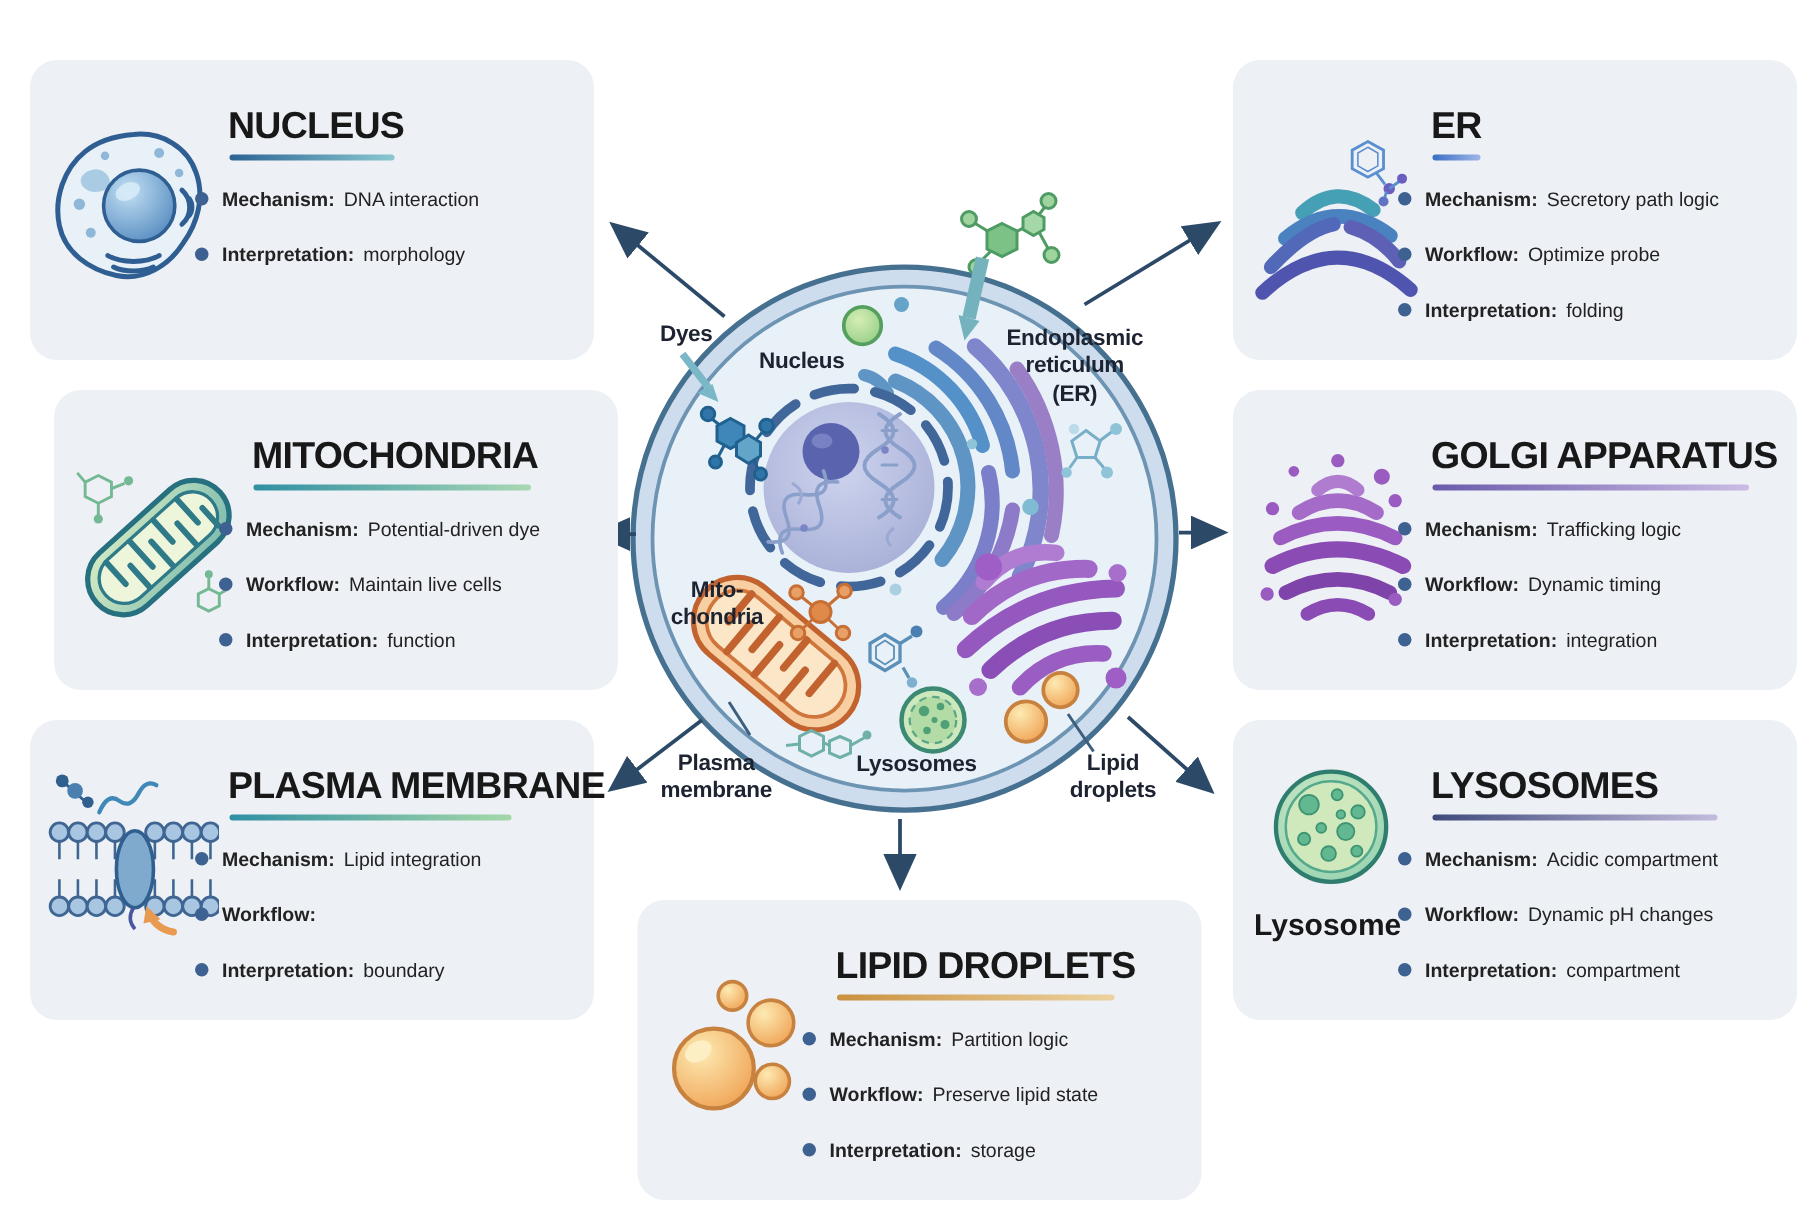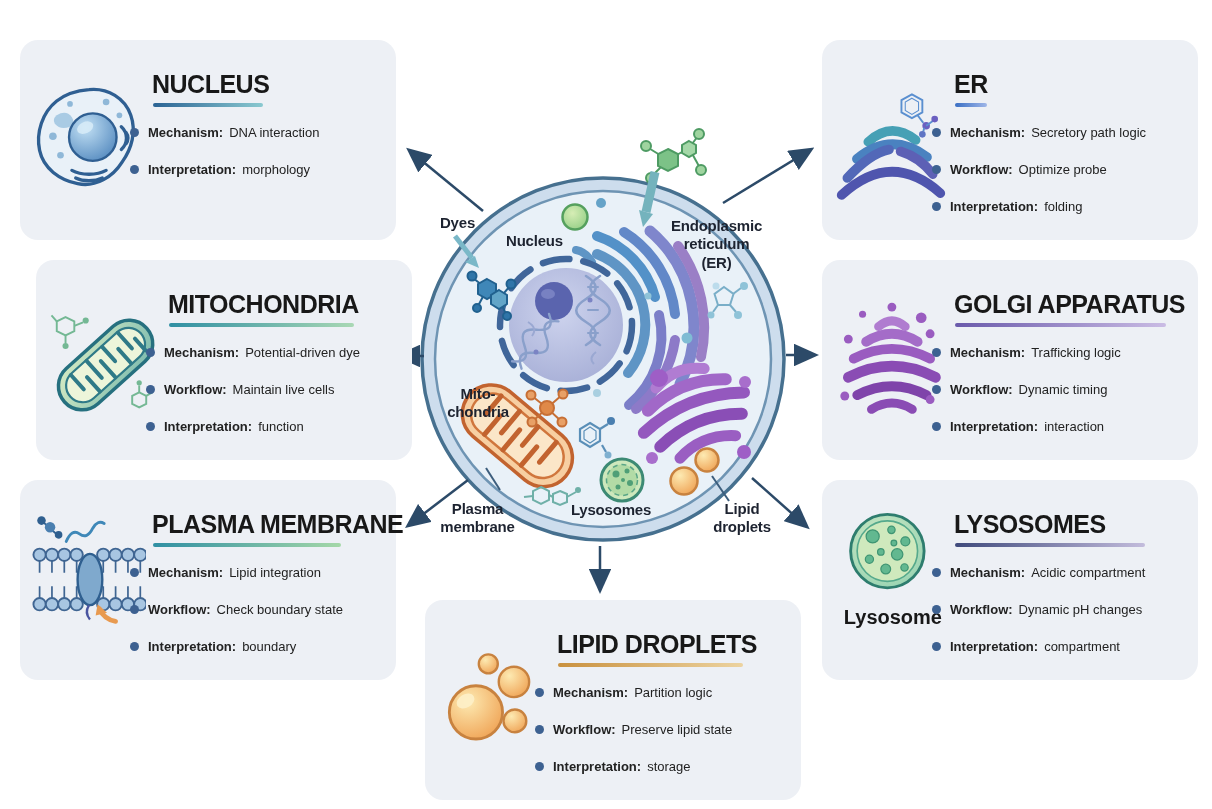--- a/index.html
+++ b/index.html
@@ -26,21 +26,21 @@
   .c-plasma .underline{width:188px;}
   .c-er .underline{width:32px;}
   .c-golgi .underline{width:211px;}
   .c-lyso .underline{width:190px;}
   .c-lipid .underline{width:185px;}
   .bullets{position:absolute;left:110px;top:74px;}
   .bullet{display:flex;align-items:center;height:37px;font-size:13px;color:#222;white-space:nowrap;}
   .bullet .dot{width:9px;height:9px;border-radius:50%;background:#3d6191;margin-right:9px;flex:none;}
   .bullet .bl{font-weight:bold;}
   .bullet .bt{margin-left:6px;}
-  .lyso-caption{position:absolute;left:14px;top:126px;width:106px;text-align:right;
+  .lyso-caption{position:absolute;left:14px;top:126px;width:106px;text-align:left;
                 font-weight:bold;font-size:20px;color:#181818;}
   
   .cl{position:absolute;font-weight:bold;font-size:15px;line-height:1.22;color:#1d2330;
       text-align:center;white-space:pre-line;letter-spacing:-0.2px;}
   #l-dyes{left:415px;top:214px;width:85px;}
   #l-nucleus{left:492px;top:232px;width:85px;}
   #l-er{left:650px;top:217px;width:133px;}
   #l-mito{left:430px;top:345px;width:96px;margin-top:40px;}
   #l-golgi{left:684px;top:322px;width:100px;}
   #l-plasma{left:420px;top:500px;width:115px;}
@@ -384,21 +384,20 @@
     <div class="underline" style="background: linear-gradient(90deg, rgb(47, 143, 163), rgb(165, 216, 168));"></div>
     <div class="bullets">
       <div class="bullet">
           <span class="dot"></span>
           <span class="bl">Mechanism:</span>
           <span class="bt">Lipid integration</span>
         </div>
       <div class="bullet">
           <span class="dot"></span>
           <span class="bl">Workflow:</span>
-          <span class="bt">Check boundary state</span>
         </div>
       <div class="bullet">
           <span class="dot"></span>
           <span class="bl">Interpretation:</span>
           <span class="bt">boundary</span>
         </div>
     </div>
   </div>
 
   <div class="card c-er">
@@ -471,21 +470,21 @@
           <span class="bt">Trafficking logic</span>
         </div>
       <div class="bullet">
           <span class="dot"></span>
           <span class="bl">Workflow:</span>
           <span class="bt">Dynamic timing</span>
         </div>
       <div class="bullet">
           <span class="dot"></span>
           <span class="bl">Interpretation:</span>
-          <span class="bt">interaction</span>
+          <span class="bt">integration</span>
         </div>
     </div>
   </div>
 
   <div class="card c-lyso">
     <svg class="icon" viewBox="0 0 120 120">
       <circle cx="58" cy="54" r="45" fill="url(#gLyso)" stroke="#2e7d6e" stroke-width="3.5"></circle>
       <circle cx="58" cy="54" r="37" fill="#cfe9bd" stroke="#55a98c" stroke-width="2"></circle>
       <g fill="#62b890" stroke="#3f9573" stroke-width="1.5">
         <circle cx="40" cy="36" r="8"></circle>

